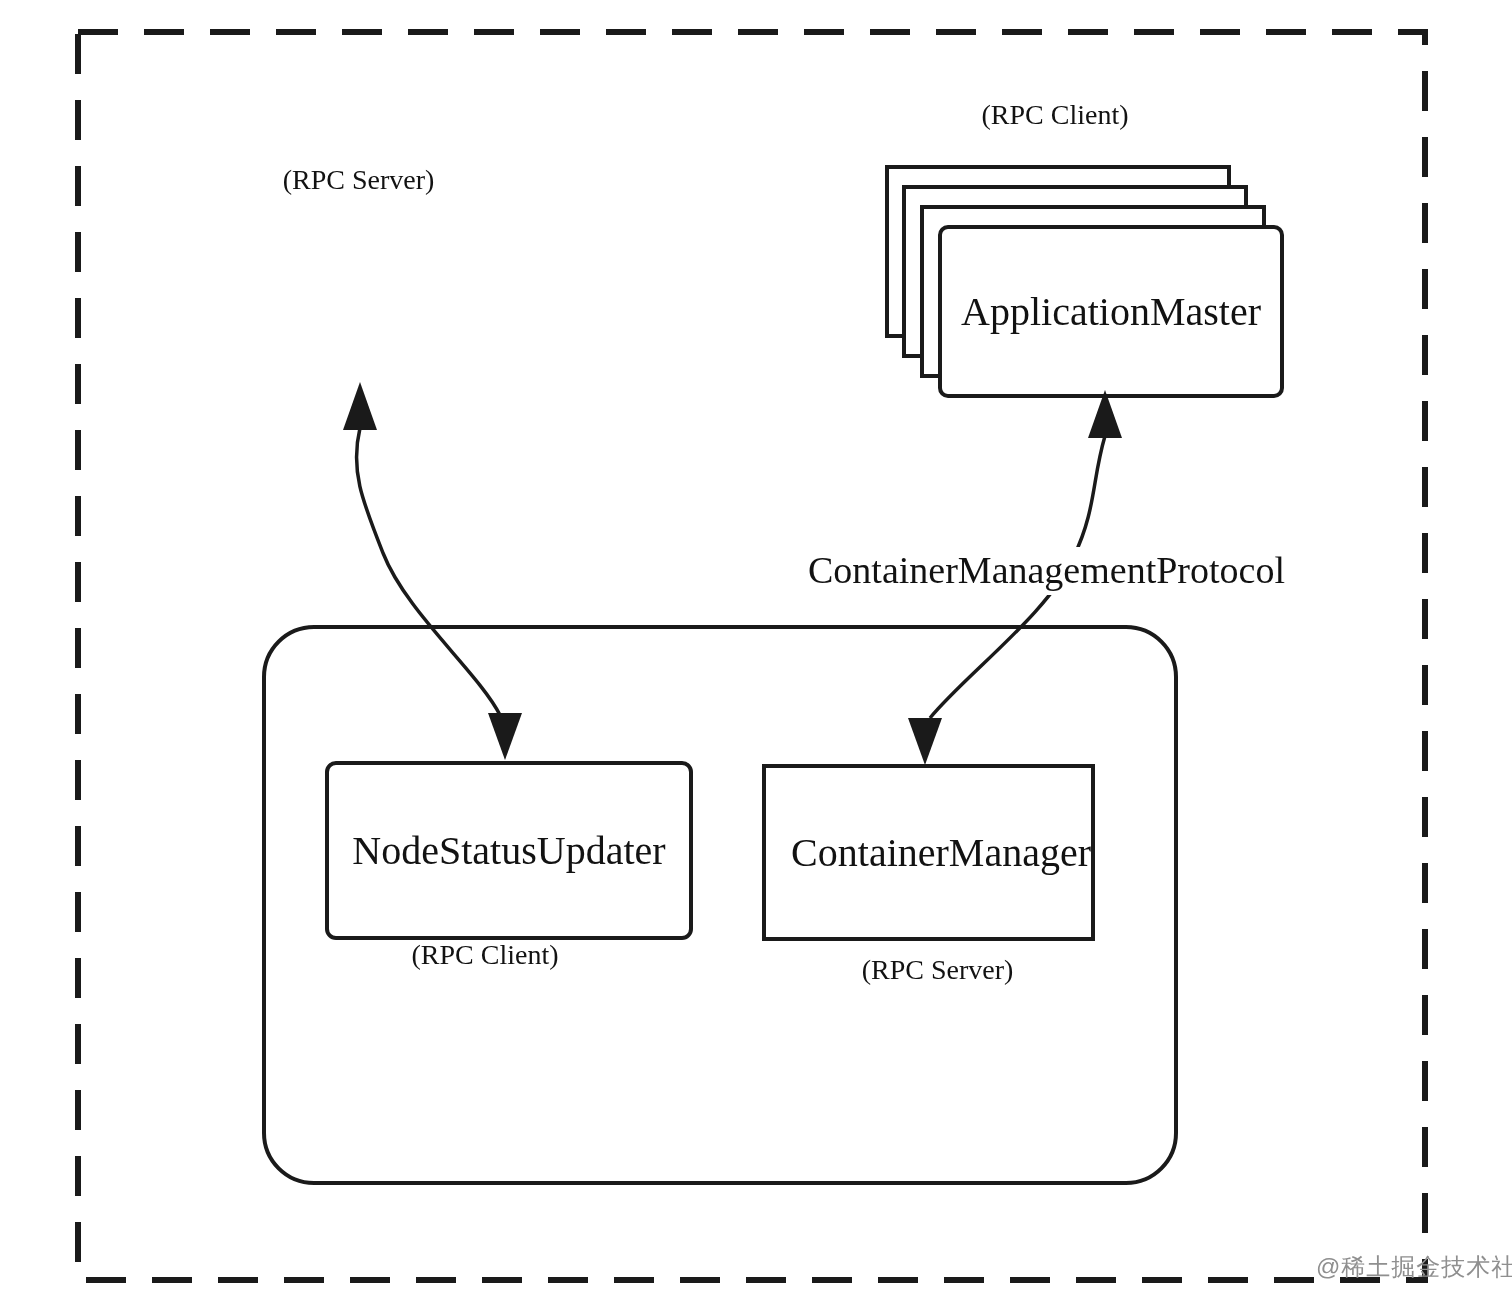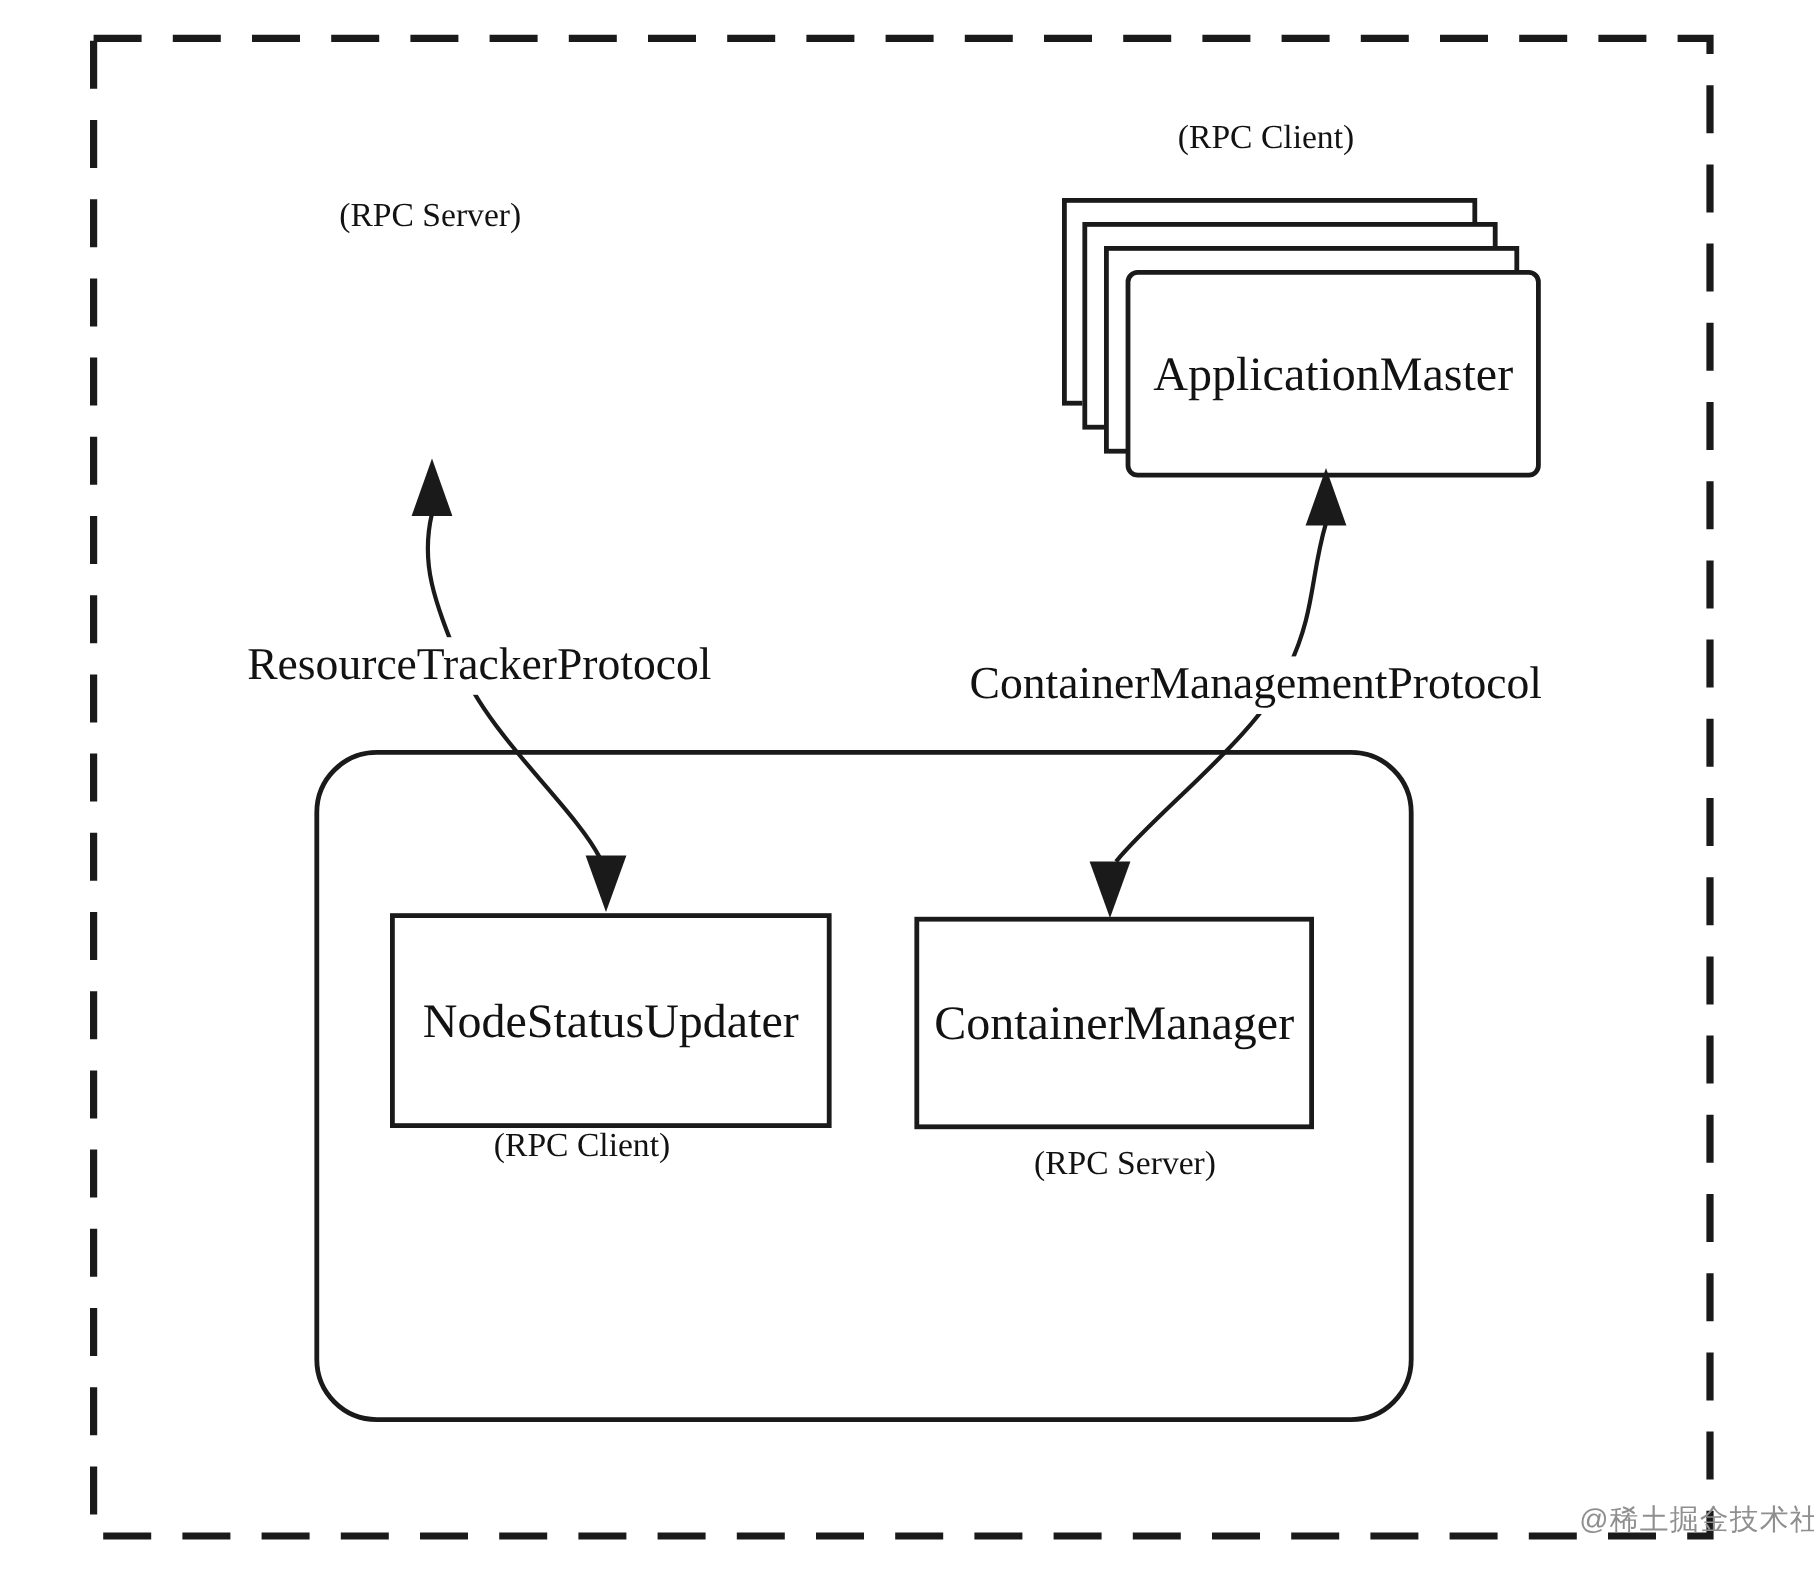--- a/index.html
+++ b/index.html
@@ -86,31 +86,30 @@
   <div class="rolelabel" style="left:190px;top:165px;width:337px;">(RPC Server)</div>
 
   <div class="rolelabel" style="left:860px;top:100px;width:390px;">(RPC Client)</div>
   <div class="plate" style="left:885px;top:165px;width:338px;height:165px;"></div>
   <div class="plate" style="left:902px;top:185px;width:338px;height:165px;"></div>
   <div class="plate" style="left:920px;top:205px;width:338px;height:165px;"></div>
   <div class="box" style="left:938px;top:225px;width:338px;height:165px;border-radius:10px;">
     <span>ApplicationMaster</span>
   </div>
 
-  <div class="protolabel" style="left:200px;top:531px;">ResourceTrackerProtocol</div>
   <div class="protolabel" style="left:802px;top:547px;">ContainerManagementProtocol</div>
 
   <div class="group" style="left:262px;top:625px;width:908px;height:552px;"></div>
 
-  <div class="box" style="left:325px;top:761px;width:360px;height:171px;">
+  <div class="box" style="left:325px;top:761px;width:360px;height:171px;border-radius:11px;">
     <span>NodeStatusUpdater</span>
   </div>
   <div class="rolelabel" style="left:305px;top:940px;width:360px;">(RPC Client)</div>
 
-  <div class="box" style="left:762px;top:764px;width:325px;height:169px;">
+  <div class="box" style="left:762px;top:764px;width:325px;height:169px;justify-content:flex-end;">
     <span>ContainerManager</span>
   </div>
   <div class="rolelabel" style="left:775px;top:955px;width:325px;">(RPC Server)</div>
 
 
   <div class="watermark" style="left:1316px;top:1255px;">@稀土掘金技术社区</div>
 
 </div>
 
 </body></html>

